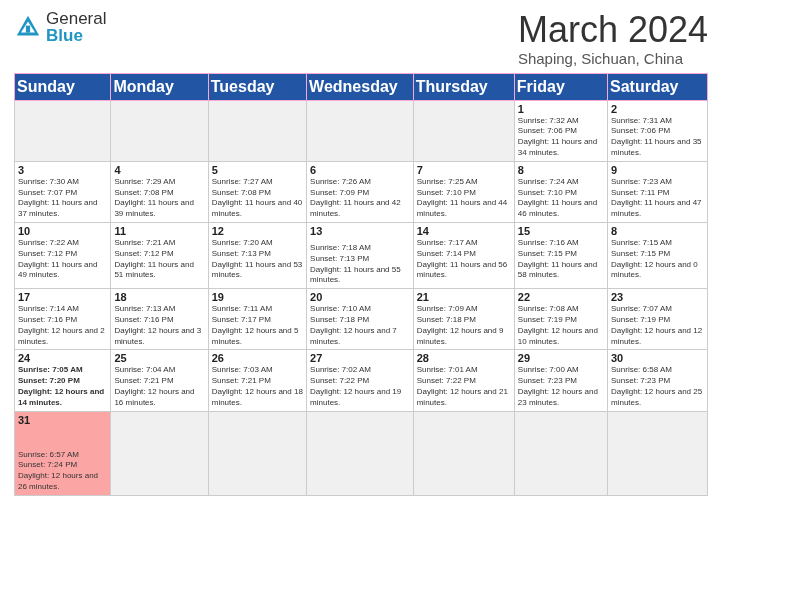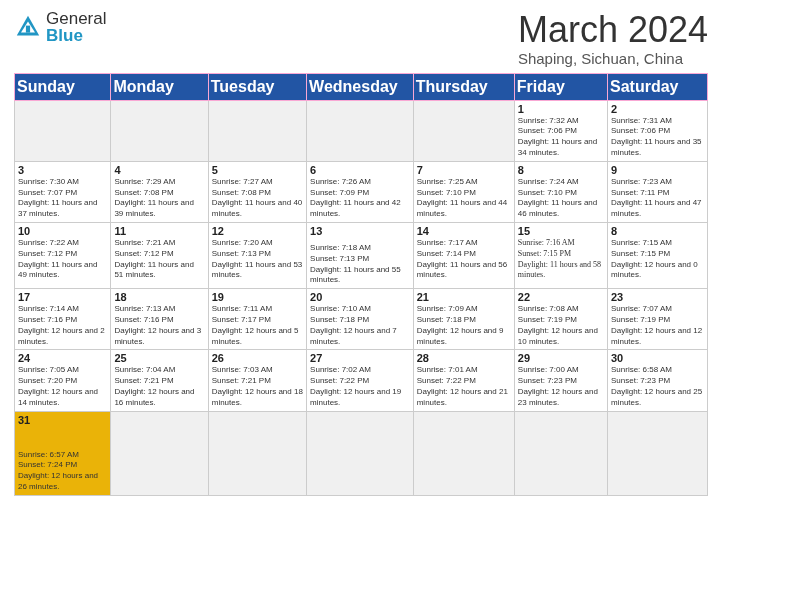--- a/index.html
+++ b/index.html
@@ -84,21 +84,21 @@
     }
     .day-info {
       font-size: 8px;
       color: #333;
       line-height: 1.35;
     }
     .last-row td {
       background: #f0f0f0;
     }
     .last-row td.has-data {
-      background: #eab308;
+      background: #fca5a5;
     }
   </style>
 </head>
 <body>
 
 <div class="page">
   <div class="header">
     <div class="logo">
       <svg class="logo-icon" viewBox="0 0 40 40">
         <polygon points="20,4 36,32 4,32" fill="#2196c4"></polygon>
@@ -218,21 +218,21 @@
 Daylight: 11 hours and 55 minutes.</div>
           </td>
           <td>
             <span class="day-num">14</span>
             <div class="day-info" style="white-space: pre-line;">Sunrise: 7:17 AM
 Sunset: 7:14 PM
 Daylight: 11 hours and 56 minutes.</div>
           </td>
           <td>
             <span class="day-num">15</span>
-            <div class="day-info" style="white-space: pre-line; font-family: Liberation Serif, serif;">Sunrise: 7:16 AM
+            <div class="day-info" style="white-space: pre-line;">Sunrise: 7:16 AM
 Sunset: 7:15 PM
 Daylight: 11 hours and 58 minutes.</div>
           </td>
           <td>
             <span class="day-num">8</span>
             <div class="day-info" style="white-space: pre-line;">Sunrise: 7:15 AM
 Sunset: 7:15 PM
 Daylight: 12 hours and 0 minutes.</div>
           </td>
         </tr>
@@ -276,21 +276,21 @@
           <td>
             <span class="day-num">23</span>
             <div class="day-info" style="white-space: pre-line;">Sunrise: 7:07 AM
 Sunset: 7:19 PM
 Daylight: 12 hours and 12 minutes.</div>
           </td>
         </tr>
         <tr>
           <td>
             <span class="day-num">24</span>
-            <div class="day-info" style="white-space: pre-line;">Sunrise: 7:05 AM
+            <div class="day-info" style="white-space: pre-line; font-weight: bold;">Sunrise: 7:05 AM
 Sunset: 7:20 PM
 Daylight: 12 hours and 14 minutes.</div>
           </td>
           <td>
             <span class="day-num">25</span>
             <div class="day-info" style="white-space: pre-line;">Sunrise: 7:04 AM
 Sunset: 7:21 PM
 Daylight: 12 hours and 16 minutes.</div>
           </td>
           <td>

